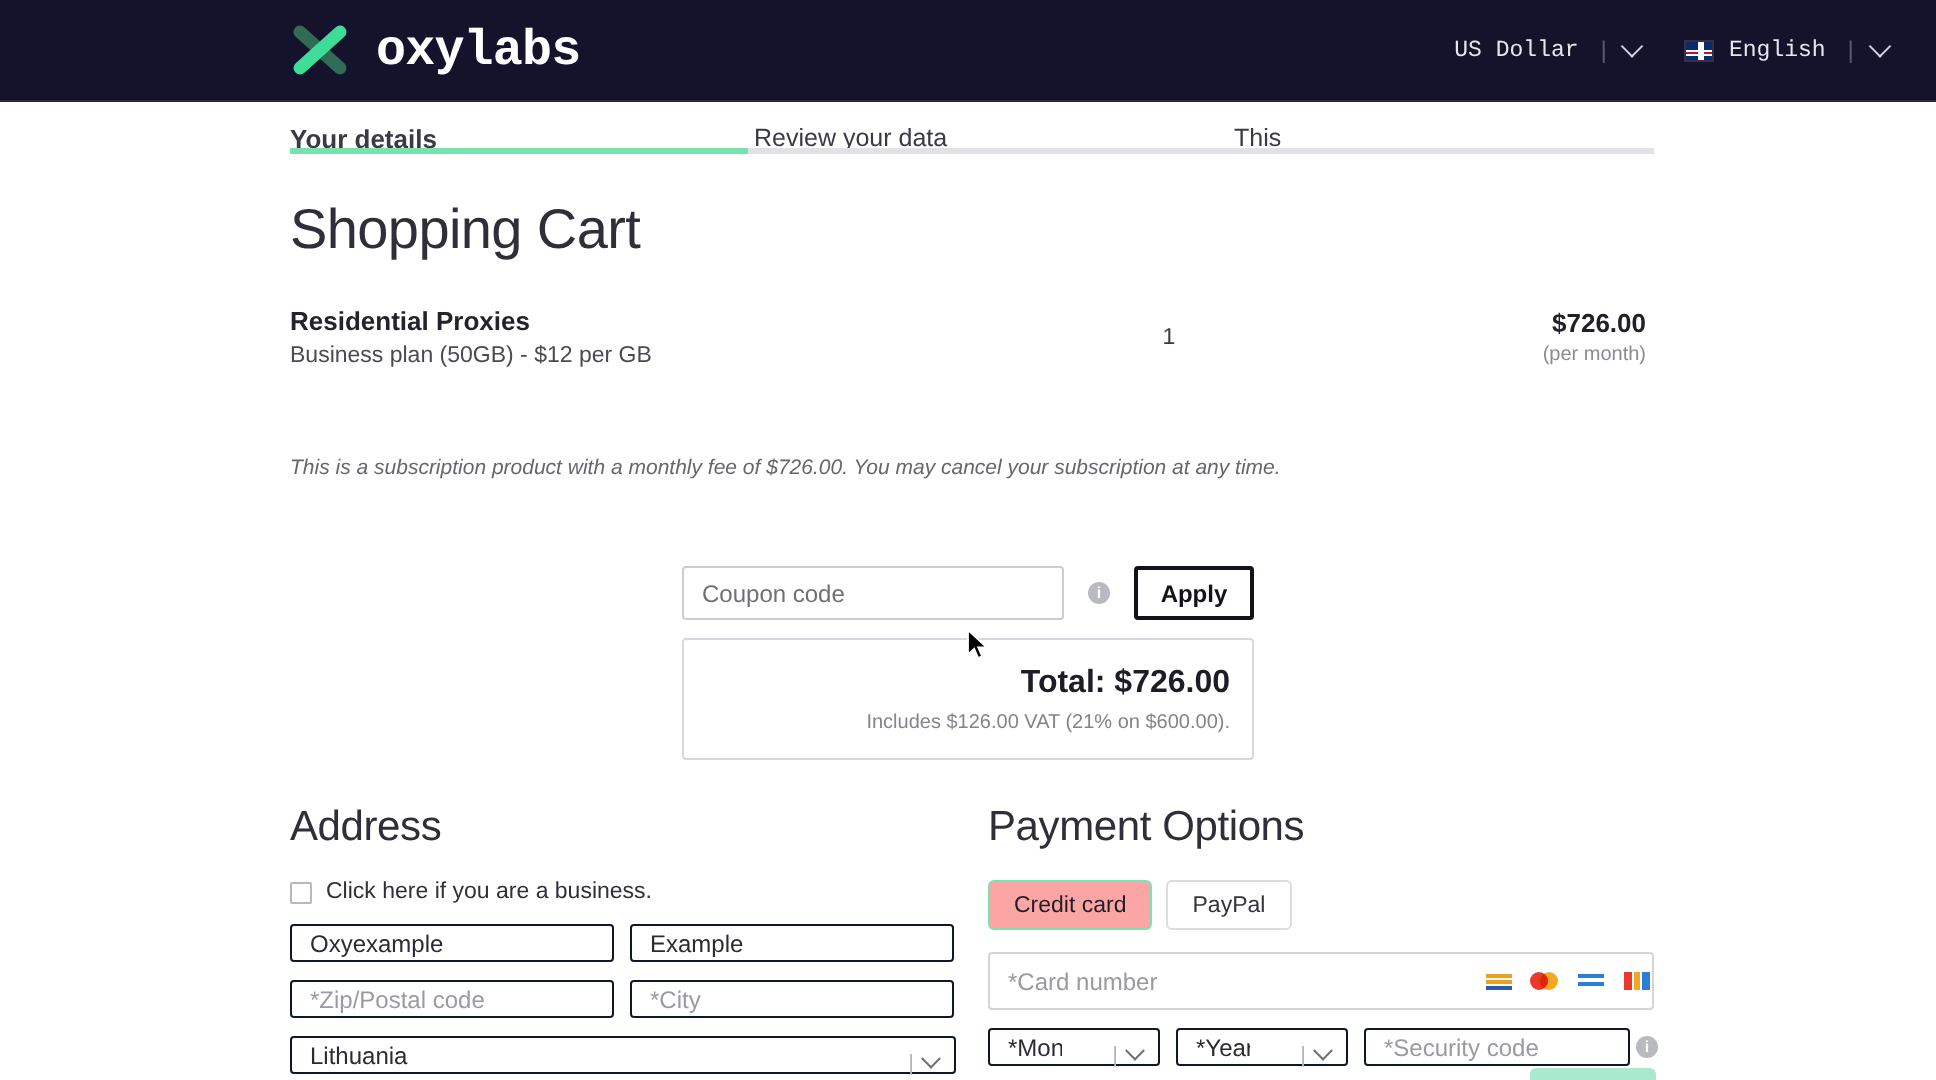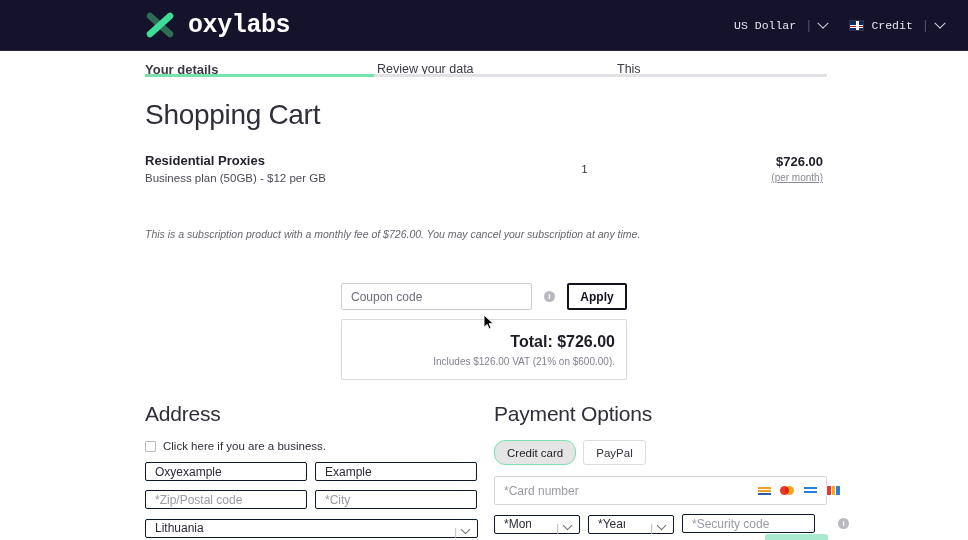--- a/index.html
+++ b/index.html
@@ -133,21 +133,21 @@
   .cart-sub { font-size: 11.5px; color: #4a4a55; margin-top: 4px; }
   .cart-qty {
     width: 95px;
     text-align: center;
     font-size: 11.5px;
     color: #3a3a46;
     padding-top: 1px;
   }
   .cart-price { flex: 1; text-align: right; }
   .cart-amount { font-size: 13px; font-weight: 700; color: #20202b; }
-  .cart-period { font-size: 10px; color: #8a8a96; margin-top: 3px; text-decoration: underline; }
+  .cart-period { font-size: 10px; color: #8a8a96; margin-top: 3px; }
 
   .cart-note {
     font-size: 10.5px;
     font-style: italic;
     color: #66666f;
     margin-top: 44px;
   }
 
   
   .coupon-area {
@@ -282,21 +282,21 @@
   .pay-tab {
     height: 25px;
     padding: 0 12px;
     border-radius: 3px;
     font-size: 11.5px;
     display: flex;
     align-items: center;
     cursor: pointer;
     border: 1px solid transparent;
   }
-  .pay-tab.active { background: #e5e5e5; color: #1e1e28; border-color: #7ae3b0; border-radius: 11px; }
+  .pay-tab.active { background: #fca5a5; color: #1e1e28; border-color: #7ae3b0; }
   .pay-tab.inactive { background: #fff; color: #33333e; border-color: #dcdce2; }
 
   .card-row { position: relative; margin-bottom: 9px; }
   .card-input {
     width: 333px;
     height: 29px;
     border: 1px solid #d5d5db;
     border-radius: 2px;
     background: #fff;
     font-size: 12px;
@@ -324,21 +324,21 @@
   .b-mc i.r { left: 5px; background: #f5a623; mix-blend-mode: multiply; }
   .b-amex { background: #fff; }
   .b-amex::before {
     content:""; position:absolute; left:1px; right:1px; top:2px; height:2.2px;
     background:#2b7fd4; box-shadow: 0 4px 0 #2b7fd4;
   }
   .b-disc { background: #fff; display:flex; gap:1px; padding:1px; }
   .b-disc span { flex:1; }
 
   .triple-row { display: flex; gap: 8px; align-items: center; margin-bottom: 11px; }
-  .sec-wrap { position: relative; display: flex; align-items: center; gap: 23px; }
+  .sec-wrap { position: relative; display: flex; align-items: center; gap: 3px; }
   .fld.sec { width: 133px; }
 
   .terms {
     font-size: 10.5px;
     color: #4e4e58;
     line-height: 1.5;
     width: 340px;
   }
 
   .bottom-btn {
@@ -377,21 +377,21 @@
     <div class="hr-item">
       <span>US Dollar</span>
       <span class="hr-sep">|</span>
       <span class="chev"></span>
     </div>
     <div class="hr-item">
       <span class="flag">
           <i class="h"></i>
           <i class="v"></i>
         </span>
-      <span>Credit</span>
+      <span>English</span>
       <span class="hr-sep">|</span>
       <span class="chev"></span>
     </div>
   </div>
 </div>
 
 <div class="steps">
   <div class="step s1">Your details</div>
   <div class="step s2">Review your data</div>
   <div class="step s3">This</div>

